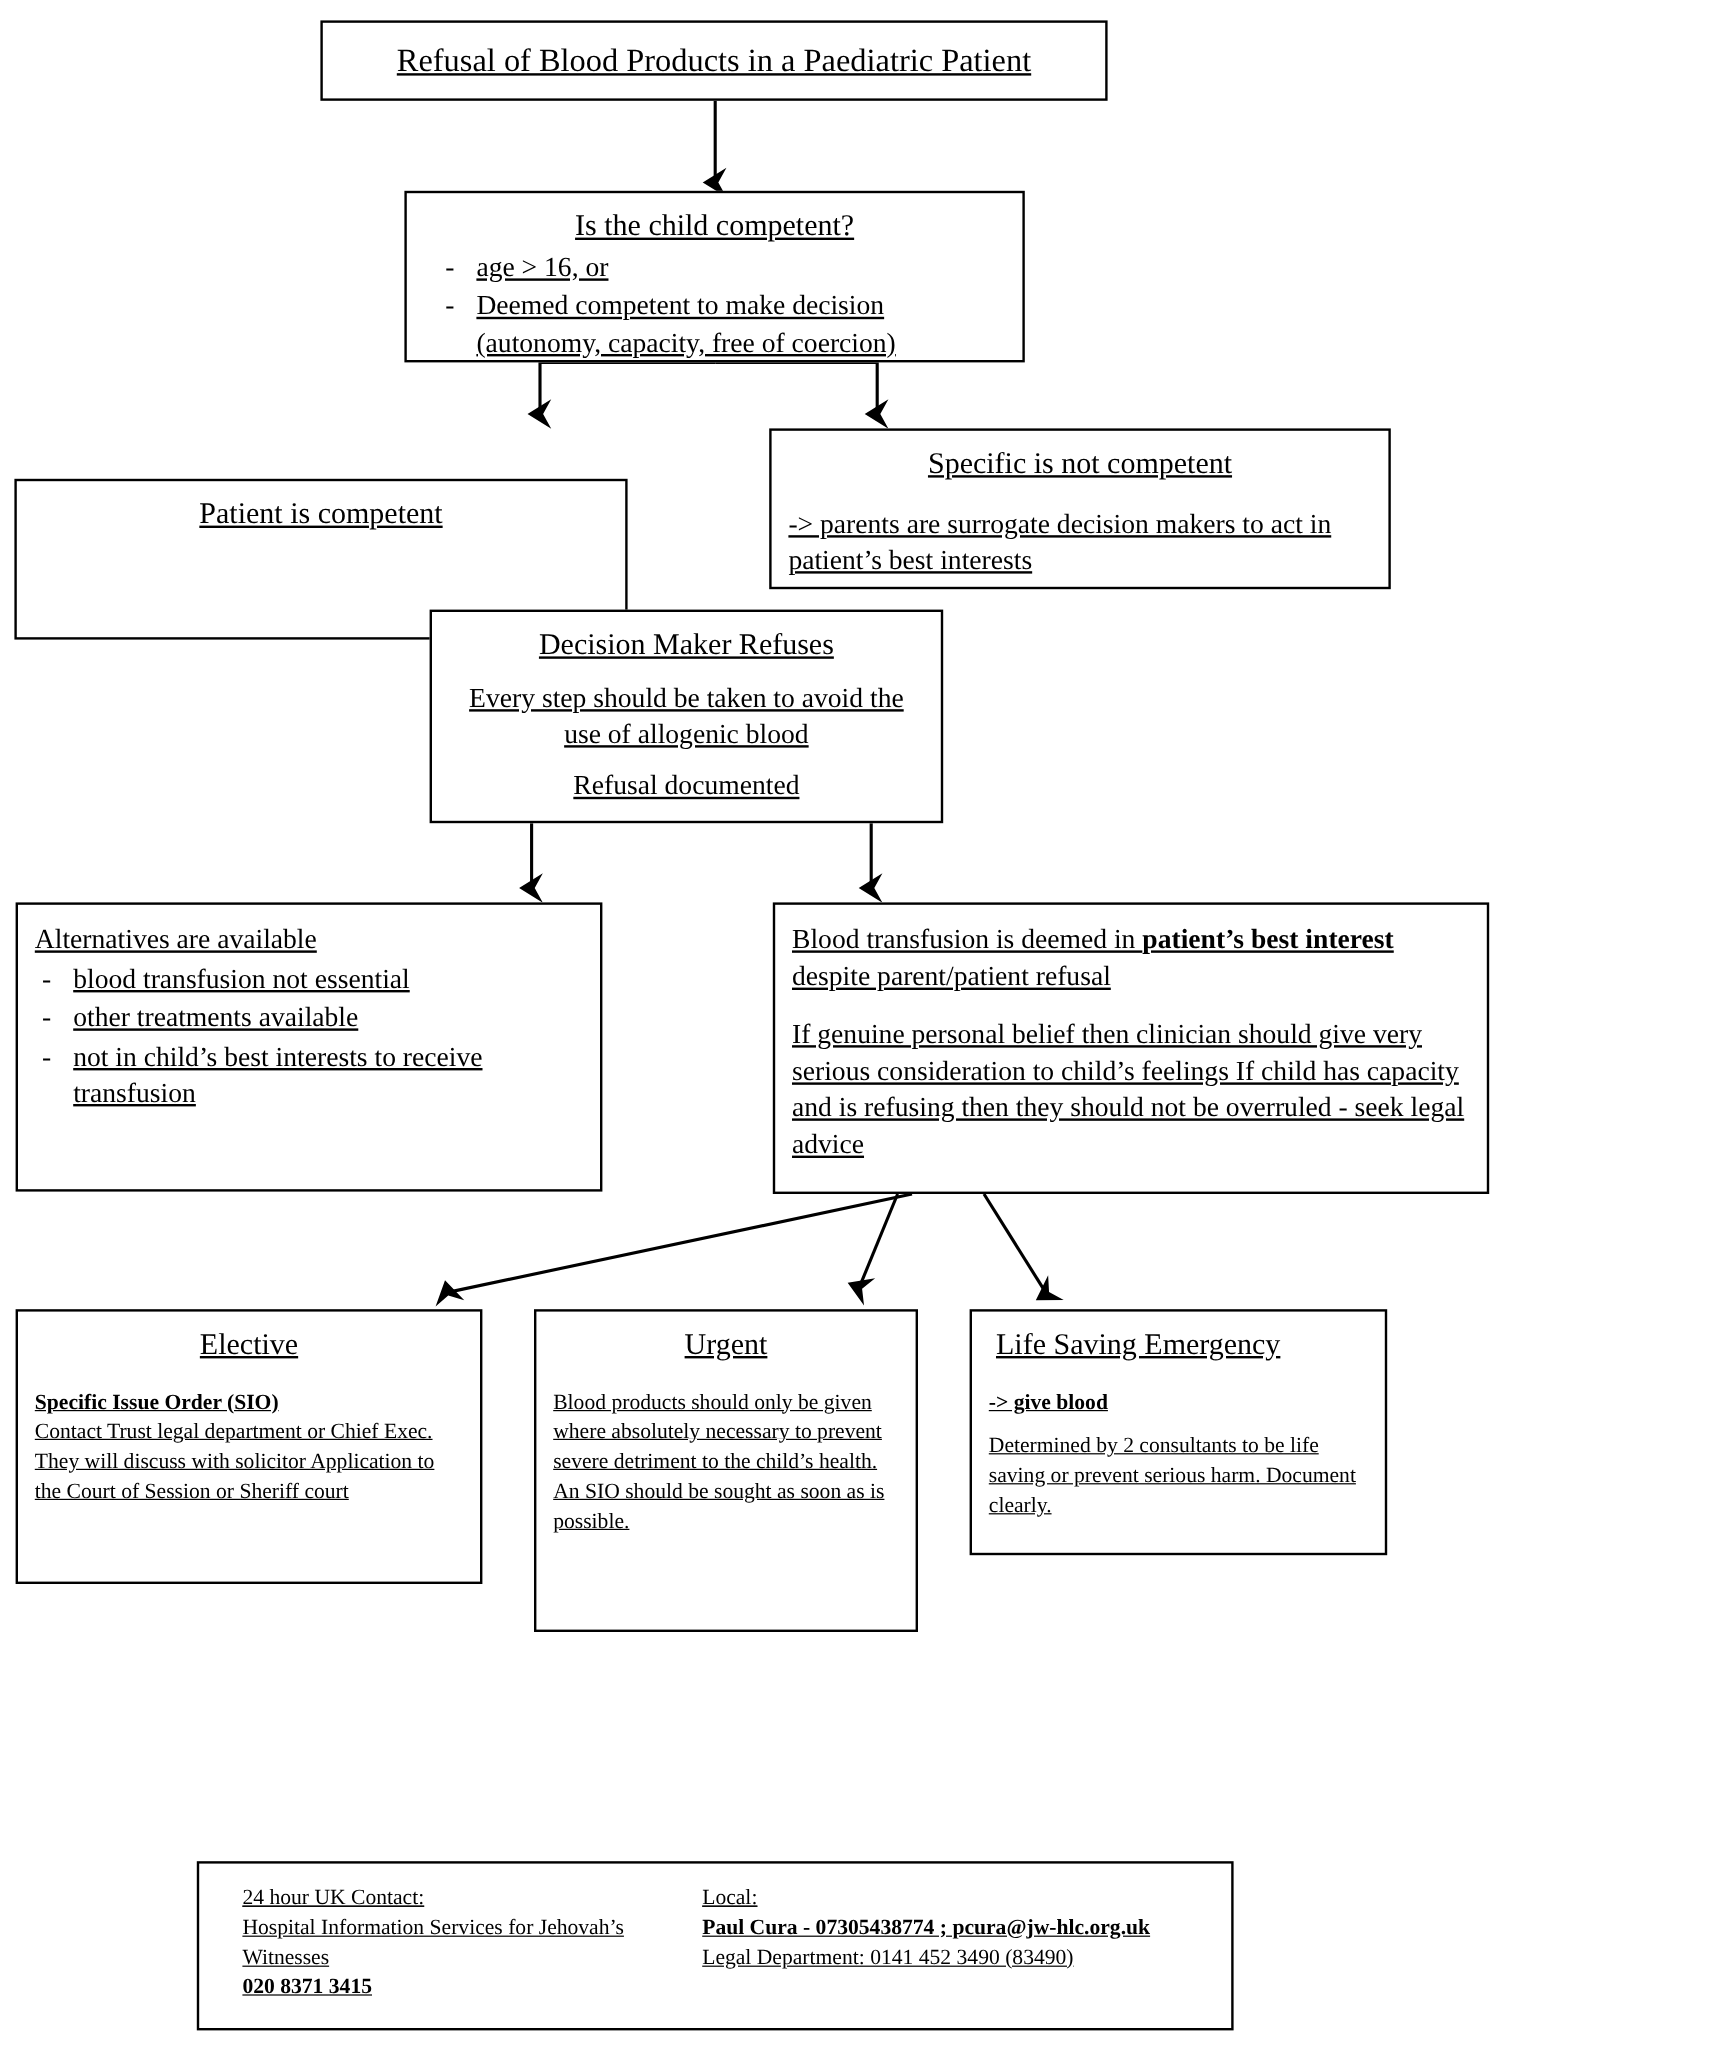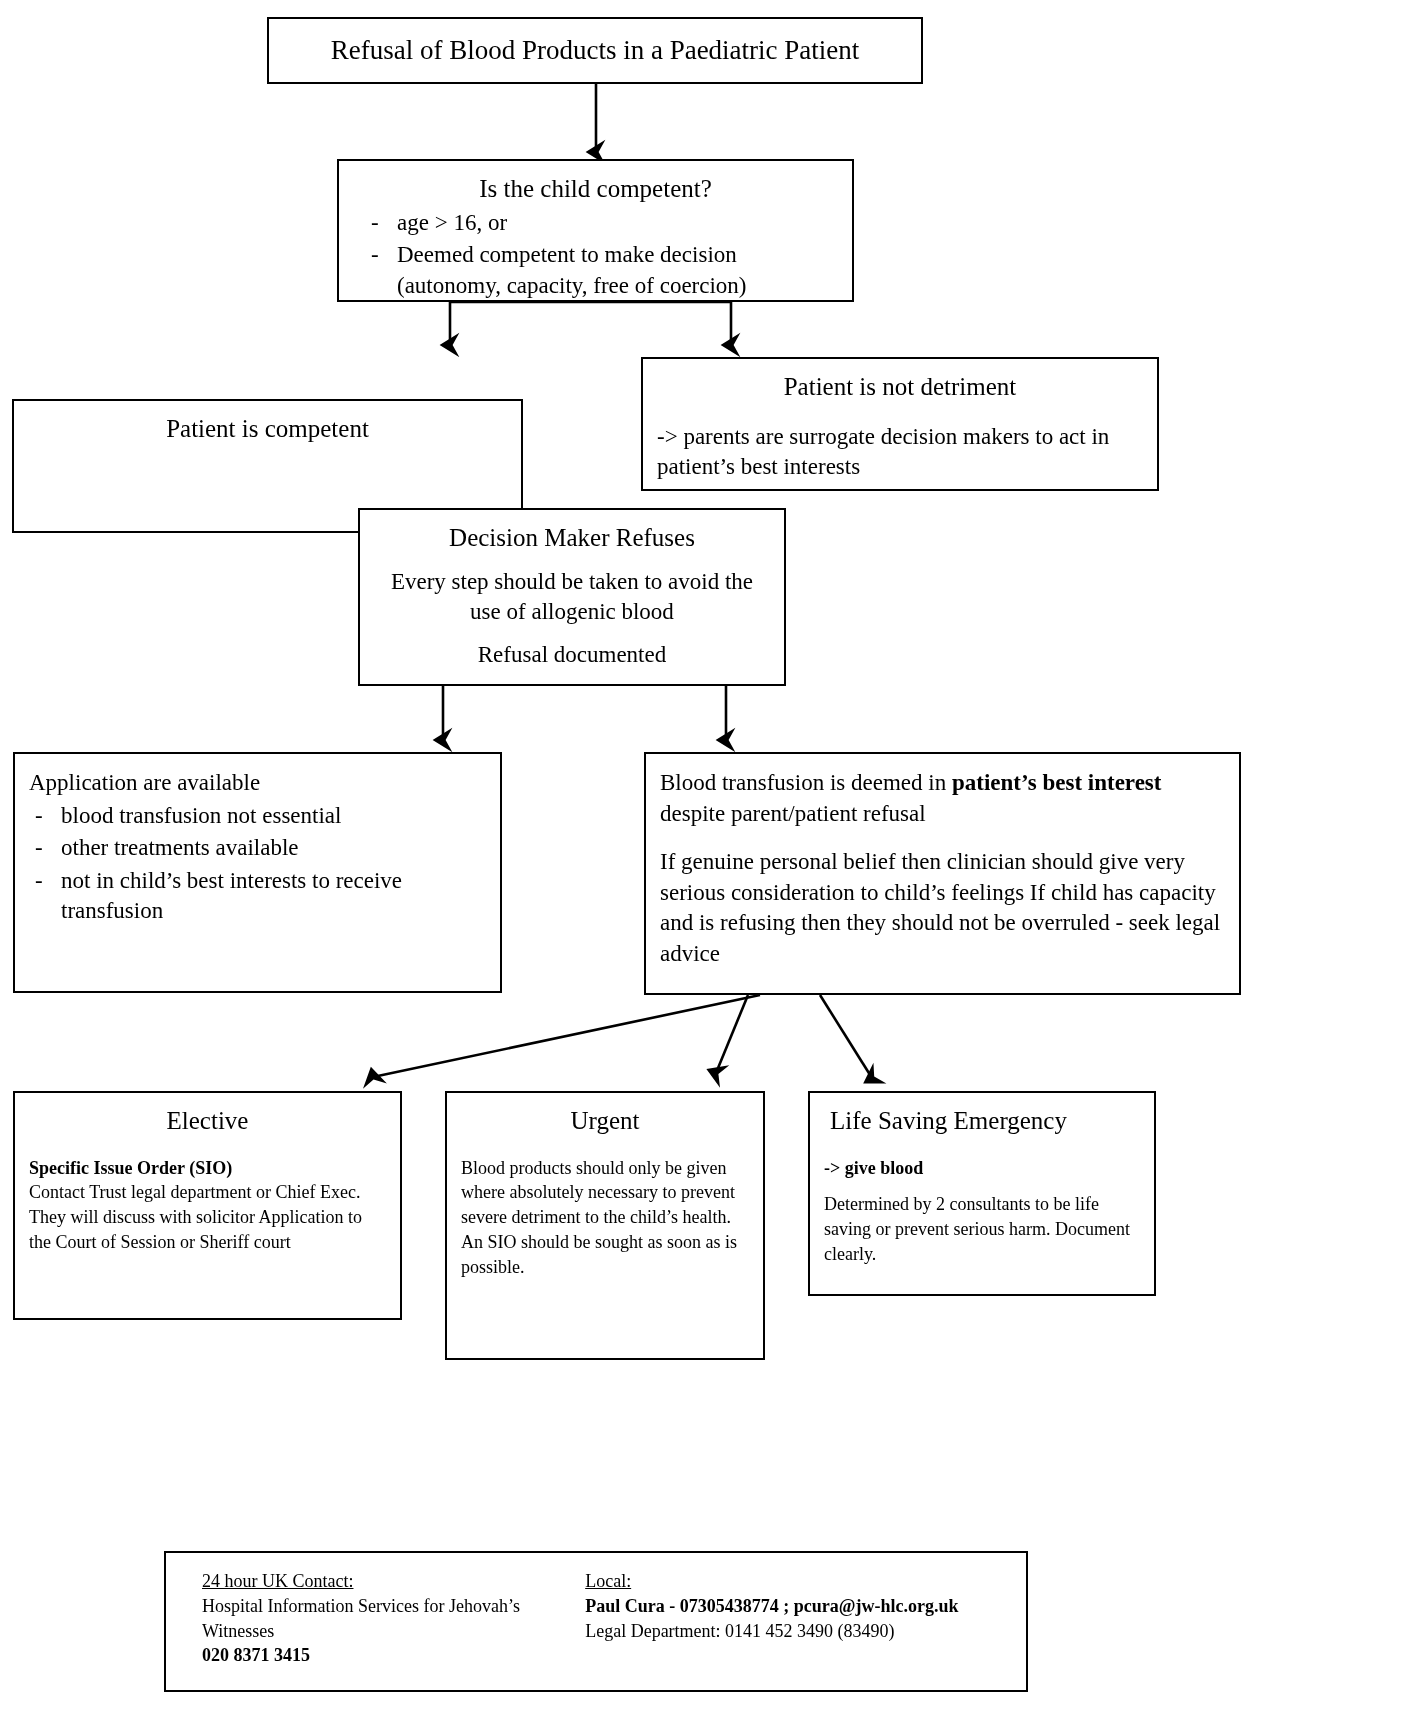--- a/index.html
+++ b/index.html
@@ -17,20 +17,21 @@
     height: 1719px;
     background: #ffffff;
     overflow: hidden;
   }
   .box {
     position: absolute;
     box-sizing: border-box;
     border: 2px solid #000000;
     background: #ffffff;
     padding: 8px 14px;
+    text-decoration: underline;
   }
   .ctr { text-align: center; }
   .lft { text-align: left; }
   .title-line {
     font-size: 27px;
     line-height: 1.25;
   }
   .head-line {
     font-size: 25px;
     line-height: 1.3;
@@ -127,35 +128,35 @@
       </li>
     </ul>
   </div>
 
   <div class="box" style="left:12px; top:357px; width:511px; height:134px; padding-top:12px;margin-top:42px;">
     <div class="head-line ctr">Patient is competent</div>
     <div class="gap"></div>
   </div>
 
   <div class="box" style="left:641px; top:357px; width:518px; height:134px; padding-top:12px;">
-    <div class="head-line ctr">Patient is not detriment</div>
+    <div class="head-line ctr">Specific is not competent</div>
     <div class="gap"></div>
     <div class="body-line lft">-&gt; parents are surrogate decision makers to act in patient’s best interests</div>
   </div>
 
   <div class="box" style="left:358px; top:508px; width:428px; height:178px; padding-top:12px;">
     <div class="head-line ctr">Decision Maker Refuses</div>
     <div class="gap-sm"></div>
     <div class="body-line ctr">Every step should be taken to avoid the use of allogenic blood</div>
     <div class="gap-sm"></div>
     <div class="body-line ctr">Refusal documented</div>
   </div>
 
   <div class="box" style="left:13px; top:752px; width:489px; height:241px; padding-top:14px;">
-    <div class="body-line lft">Application are available</div>
+    <div class="body-line lft">Alternatives are available</div>
     <ul class="dash" style="padding-left:6px;">
       <li>
         <span class="dashmark">-</span>
         <span>blood transfusion not essential</span>
       </li>
       <li>
         <span class="dashmark">-</span>
         <span>other treatments available</span>
       </li>
       <li>

